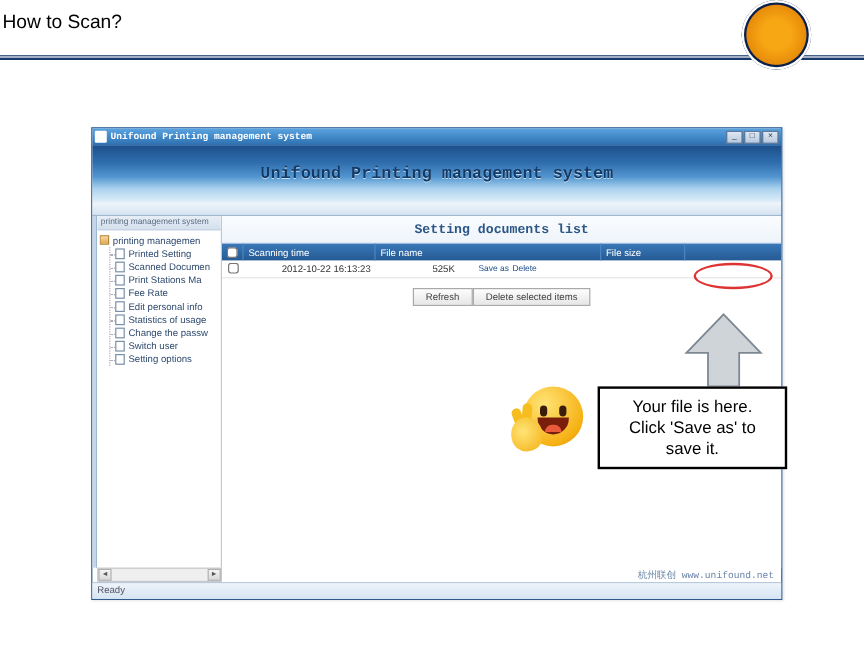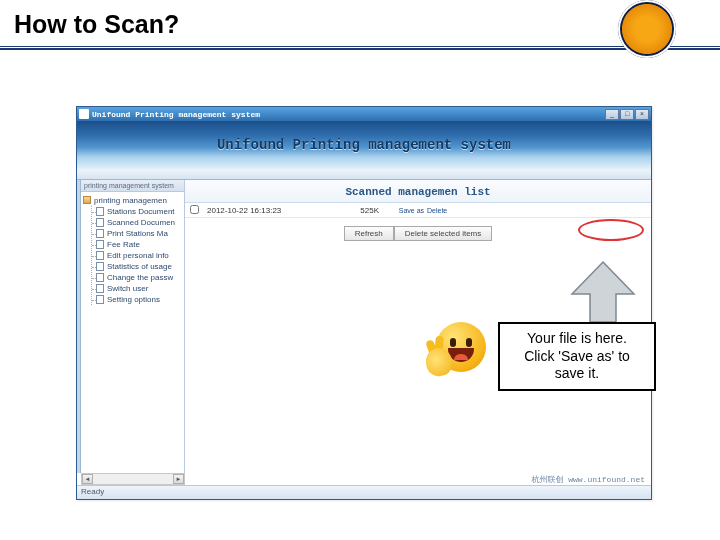--- a/index.html
+++ b/index.html
@@ -1,18 +1,18 @@
 <!DOCTYPE html>
 <html><head>
 <meta charset="utf-8">
 <style>
   * { box-sizing: border-box; margin: 0; padding: 0; }
   body { font-family: Arial, sans-serif; background: #fff; width: 720px; height: 540px; position: relative; overflow: hidden; }
 
-  .slide-title { position: absolute; top: 10px; left: 14px; font-size: 25px; font-weight: bold; }
+  .slide-title { position: absolute; top: 10px; left: 2px; font-size: 16px; font-weight: normal; }
   .title-underline { position: absolute; top: 46px; left: 0; width: 720px; height: 3px; }
   .title-underline .thin { height: 1px; background: #1a3a6e; margin-bottom: 1px; }
   .title-underline .thick { height: 2px; background: #1a3a6e; }
 
   .logo-badge { position: absolute; top: 0; right: 44px; width: 58px; height: 58px; border-radius: 50%; background: radial-gradient(circle, #f7a614 30%, #e78c0a 60%, #0a1f4a 62%, #0a1f4a 100%); box-shadow: 0 0 0 2px #fff inset; }
 
   .app-window { position: absolute; top: 106px; left: 76px; width: 576px; height: 394px; border: 1px solid #2d5a8f; background: #fff; box-shadow: 1px 1px 2px rgba(0,0,0,0.1); }
 
   .titlebar { height: 14px; background: linear-gradient(#5aa4e0,#2d6fb0); display: flex; align-items: center; padding: 0 2px; }
   .titlebar .app-icon { width: 10px; height: 10px; background: #fff; border-radius: 1px; margin-right: 3px; }
@@ -47,21 +47,21 @@
   .gh-check { width:18px; justify-content:center;}
   .gh-check input { width:9px; height:9px;}
   .gh-time { width:110px;}
   .gh-name { flex:1;}
   .gh-size { width:70px;}
   .gh-actions { width:80px; border-right:none;}
 
   .grid-row { display:flex; font-size:8px; color:#333; height:15px; align-items:center; border-bottom:1px solid #e6e6e6;}
   .gr-check { width:18px; text-align:center;}
   .gr-check input { width:9px; height:9px;}
-  .gr-time { width:110px; padding:0 4px;}
+  .gr-time { width:110px; padding:0 4px;text-align:right;}
   .gr-name { flex:1; padding:0 4px;}
   .gr-size { width:70px; padding:0 4px; text-align:right;}
   .gr-actions { width:80px; display:flex; gap:3px; justify-content:center; align-items:center;}
   .link-btn { color:#1a4a8a; font-size:7px; cursor:pointer;}
 
   .action-buttons { display:flex; justify-content:center; gap:0; padding:8px 0;}
   .action-btn { font-size:8px; padding:2px 10px; background: linear-gradient(#fdfdfd,#e6e6e6); border:1px solid #a9a9a9; color:#444; cursor:pointer; }
 
   .statusbar { position:absolute; bottom:0; left:0; right:0; height:14px; background: linear-gradient(#eef4fb,#d6e4f2); border-top:1px solid #b8cadd; font-size:8px; color:#556; padding:1px 4px;}
   .footer-brand { position:absolute; bottom:14px; right:6px; font-size:8px; color:#6a85a8; font-family:"Courier New", monospace;}
@@ -121,21 +121,21 @@
     <div class="sidebar">
       <div class="sidebar-header">printing management system</div>
       <div class="tree-root">
         <div class="tree-item">
           <span class="tree-icon"></span>
           <span>printing managemen</span>
         </div>
         <div class="tree-branch">
           <div class="tree-item">
               <span class="doc-icon"></span>
-              <span>Stations Document</span>
+              <span>Printed Setting</span>
             </div>
           <div class="tree-item">
               <span class="doc-icon"></span>
               <span>Scanned Documen</span>
             </div>
           <div class="tree-item">
               <span class="doc-icon"></span>
               <span>Print Stations Ma</span>
             </div>
           <div class="tree-item">
@@ -160,22 +160,31 @@
             </div>
           <div class="tree-item">
               <span class="doc-icon"></span>
               <span>Setting options</span>
             </div>
         </div>
       </div>
     </div>
 
     <div class="main-panel">
-      <div class="main-header">Scanned managemen list</div>
-
+      <div class="main-header">Setting documents list</div>
+
+      <div class="grid-header">
+        <div class="gh-cell gh-check">
+            <input type="checkbox" style="">
+          </div>
+        <div class="gh-cell gh-time">Scanning time</div>
+        <div class="gh-cell gh-name">File name</div>
+        <div class="gh-cell gh-size">File size</div>
+        <div class="gh-cell gh-actions"></div>
+      </div>
 
       <div class="grid-row">
         <div class="gr-check"><input type="checkbox" style=""></div>
         <div class="gr-time">2012-10-22 16:13:23</div>
         <div class="gr-size">525K</div>
         <div class="gr-actions">
           <span class="link-btn">Save as</span>
           <span class="link-btn">Delete</span>
         </div>
       </div>

